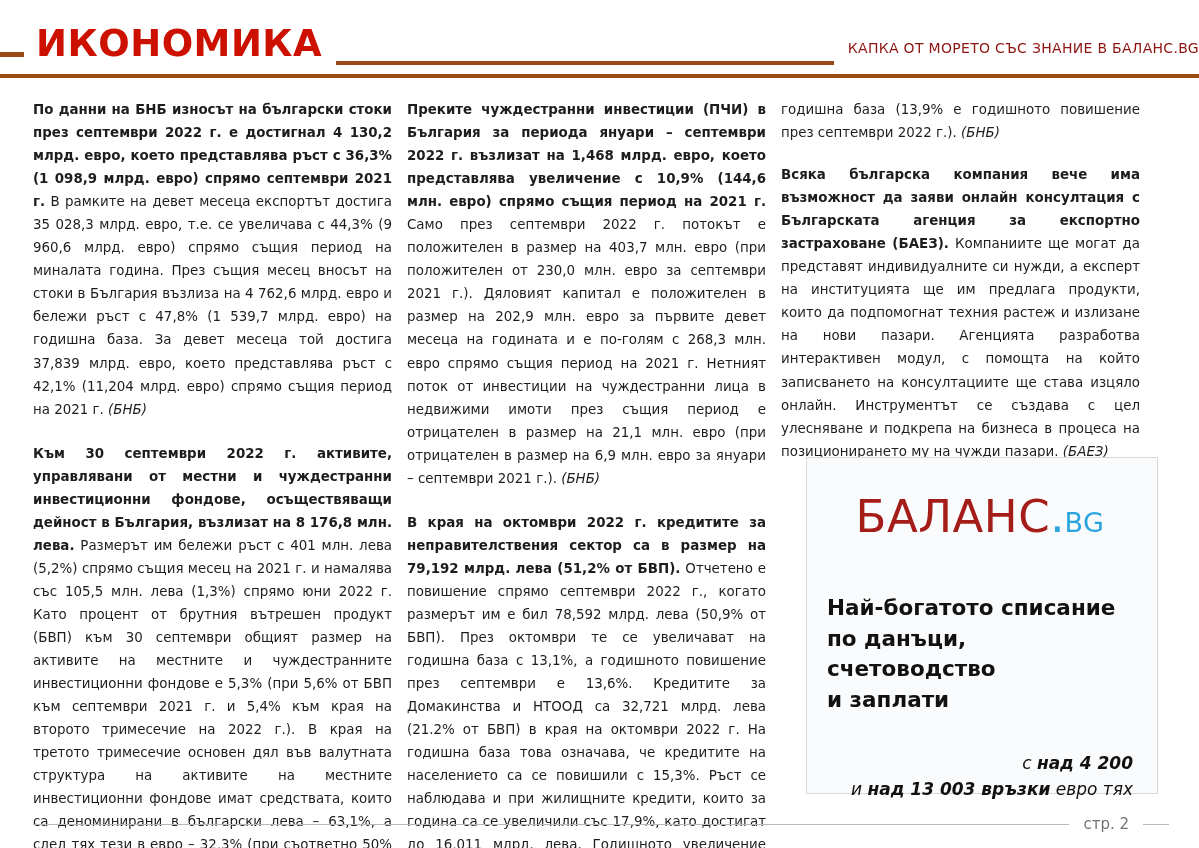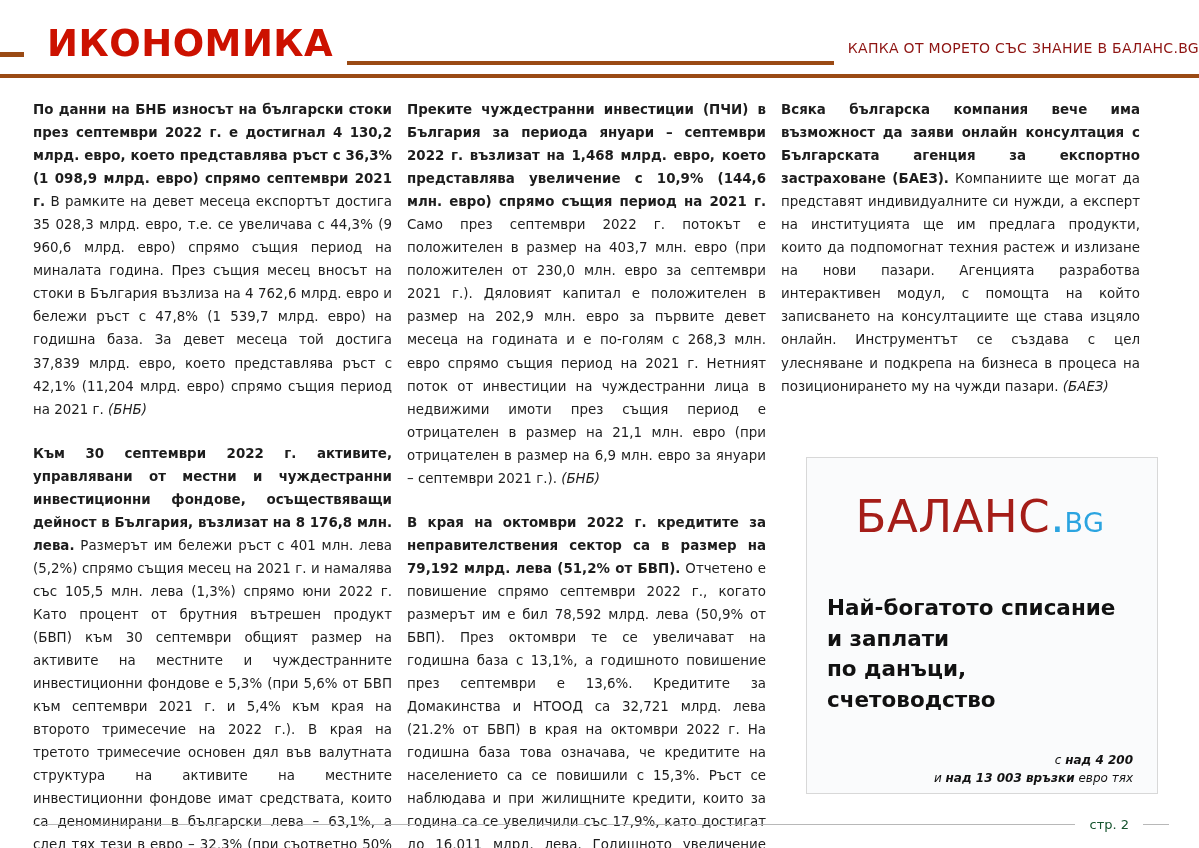--- a/index.html
+++ b/index.html
@@ -40,21 +40,20 @@
   }
   .section-title {
     font-size: 37px;
     font-weight: bold;
     color: #cc1100;
     letter-spacing: 0.5px;
     line-height: 1;
     white-space: nowrap;
     flex: 0 0 auto;
     padding-bottom: 21px;
-    margin-left: 11px;
   }
   .rule-mid {
     flex: 1 1 auto;
     height: 4px;
     background: #9a4a14;
     margin: 0 14px 0 14px;
     position: relative;
     top: 9px;
   }
   .tagline {
@@ -153,21 +152,21 @@
     font-weight: bold;
     line-height: 1.42;
     color: #111111;
   }
   .ad-footer {
     margin-top: 36px;
     text-align: right;
     line-height: 1.52;
   }
   .ad-footer .line {
-    font-size: 12px;
+    font-size: 17px;
     font-style: italic;
     color: #111111;
     white-space: nowrap;
   }
   .ad-footer .line .strong {
     font-weight: bold;
   }
   .ad-footer .line.red {
     color: #cc0000;
     font-weight: bold;
@@ -184,22 +183,22 @@
     align-items: center;
     justify-content: flex-end;
   }
   .footer-rule-long {
     flex: 1 1 auto;
     height: 1px;
     background: #b8b8b8;
   }
   .footer-page {
     flex: 0 0 auto;
-    font-size: 13px;
-    color: #14532d;
+    font-size: 15px;
+    color: #737373;
     padding: 0 14px;
     white-space: nowrap;
   }
   .footer-rule-short {
     flex: 0 0 26px;
     height: 1px;
     background: #b8b8b8;
   }
 </style>
 </head>
@@ -221,32 +220,33 @@
       <p><b>По данни на БНБ износът на български стоки през септември 2022 г. е достигнал 4 130,2 млрд. евро, което представлява ръст с 36,3% (1 098,9 млрд. евро) спрямо септември 2021 г.</b><span> В рамките на девет месеца експортът достига 35 028,3 млрд. евро, т.е. се увеличава с 44,3% (9 960,6 млрд. евро) спрямо същия период на миналата година. През същия месец вносът на стоки в България възлиза на 4 762,6 млрд. евро и бележи ръст с 47,8% (1 539,7 млрд. евро) на годишна база. За девет месеца той достига 37,839 млрд. евро, което представлява ръст с 42,1% (11,204 млрд. евро) спрямо същия период на 2021 г. </span><i>(БНБ)</i></p>
       <p><b>Към 30 септември 2022 г. активите, управлявани от местни и чуждестранни инвестиционни фондове, осъществяващи дейност в България, възлизат на 8 176,8 млн. лева.</b><span> Размерът им бележи ръст с 401 млн. лева (5,2%) спрямо същия месец на 2021 г. и намалява със 105,5 млн. лева (1,3%) спрямо юни 2022 г. Като процент от брутния вътрешен продукт (БВП) към 30 септември общият размер на активите на местните и чуждестранните инвестиционни фондове е 5,3% (при 5,6% от БВП към септември 2021 г. и 5,4% към края на второто тримесечие на 2022 г.). В края на третото тримесечие основен дял във валутната структура на активите на местните инвестиционни фондове имат средствата, които са деноминирани в български лева – 63,1%, а след тях тези в евро – 32,3% (при съответно 50% и 44,1% към септември 2021 г.). За сравнение, към края на второто тримесечие активите, деноминирани в български лева, са 63,5%, а тези в евро са 32,3%. </span></p>
     </div>
 
     <div class="col">
       <p><b>Преките чуждестранни инвестиции (ПЧИ) в България за периода януари – септември 2022 г. възлизат на 1,468 млрд. евро, което представлява увеличение с 10,9% (144,6 млн. евро) спрямо същия период на 2021 г.</b><span> Само през септември 2022 г. потокът е положителен в размер на 403,7 млн. евро (при положителен от 230,0 млн. евро за септември 2021 г.). Дяловият капитал е положителен в размер на 202,9 млн. евро за първите девет месеца на годината и е по-голям с 268,3 млн. евро спрямо същия период на 2021 г. Нетният поток от инвестиции на чуждестранни лица в недвижими имоти през същия период е отрицателен в размер на 21,1 млн. евро (при отрицателен в размер на 6,9 млн. евро за януари – септември 2021 г.). </span><i>(БНБ)</i></p>
       <p><b>В края на октомври 2022 г. кредитите за неправителствения сектор са в размер на 79,192 млрд. лева (51,2% от БВП).</b><span> Отчетено е повишение спрямо септември 2022 г., когато размерът им е бил 78,592 млрд. лева (50,9% от БВП). През октомври те се увеличават на годишна база с 13,1%, а годишното повишение през септември е 13,6%. Кредитите за Домакинства и НТООД са 32,721 млрд. лева (21.2% от БВП) в края на октомври 2022 г. На годишна база това означава, че кредитите на населението са се повишили с 15,3%. Ръст се наблюдава и при жилищните кредити, които за година са се увеличили със 17,9%, като достигат до 16,011 млрд. лева. Годишното увеличение през септември 2022 г. е било с 18%. През октомври 2022 г. потребителските кредити възлизат на 15,050 млрд. лева и се увеличават с 13,8% на</span></p>
     </div>
 
     <div class="col">
+      <p class="tight"><span>годишна база (13,9% е годишното повишение през септември 2022 г.). </span><i>(БНБ)</i></p>
       <p><b>Всяка българска компания вече има възможност да заяви онлайн консултация с Българската агенция за експортно застраховане (БАЕЗ).</b><span> Компаниите ще могат да представят индивидуалните си нужди, а експерт на институцията ще им предлага продукти, които да подпомогнат техния растеж и излизане на нови пазари. Агенцията разработва интерактивен модул, с помощта на който записването на консултациите ще става изцяло онлайн. Инструментът се създава с цел улесняване и подкрепа на бизнеса в процеса на позиционирането му на чужди пазари. </span><i>(БАЕЗ)</i></p>
     </div>
   </div>
 
   <div class="ad-box">
     <div class="ad-logo">
       <span class="word">БАЛАНС</span><span class="dot">.</span><span class="tld">BG</span>
     </div>
     <div class="ad-headline">
       <div>Най-богатото списание</div>
+      <div>по данъци, счетоводство</div>
       <div>и заплати</div>
-      <div>по данъци, счетоводство</div>
     </div>
     <div class="ad-footer">
       <div class="line"><span>с </span><span class="strong">над 4 200</span></div>
       <div class="line"><span>и </span><span class="strong">над 13 003 връзки</span><span> евро тях</span></div>
     </div>
   </div>
 
   <div class="footer">
     <div class="footer-rule-long"></div>
     <div class="footer-page">стр. 2</div>

